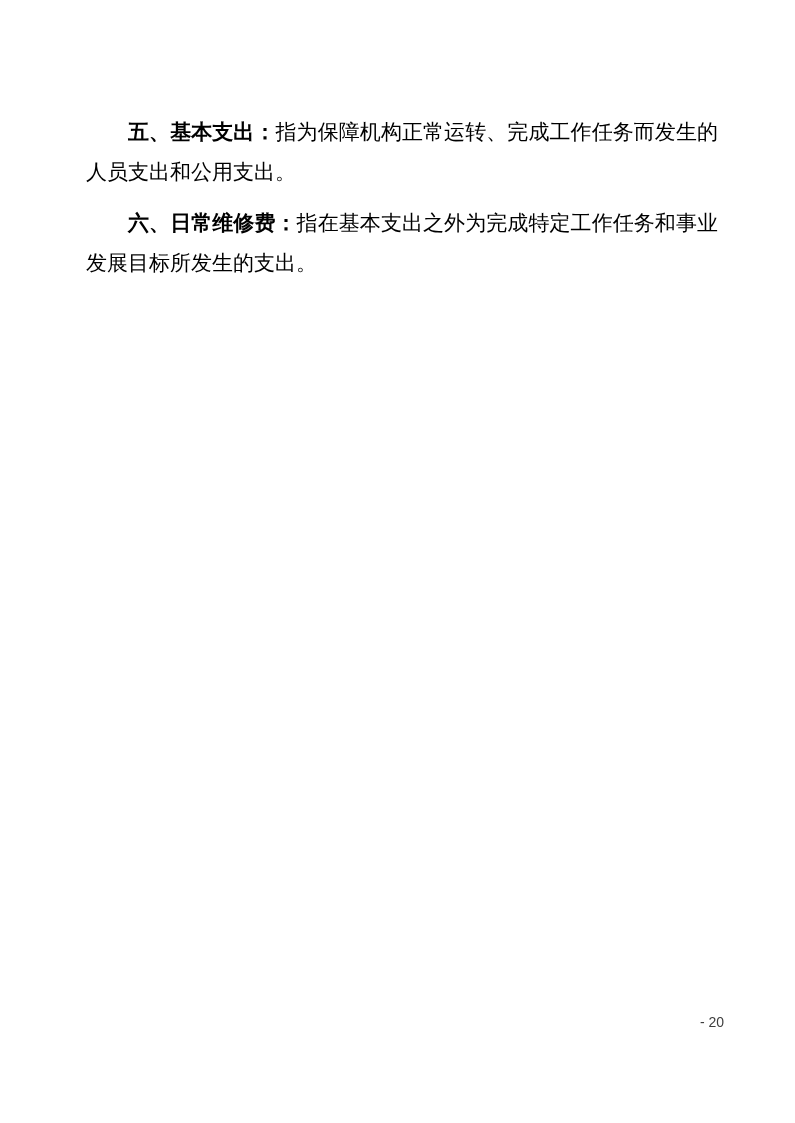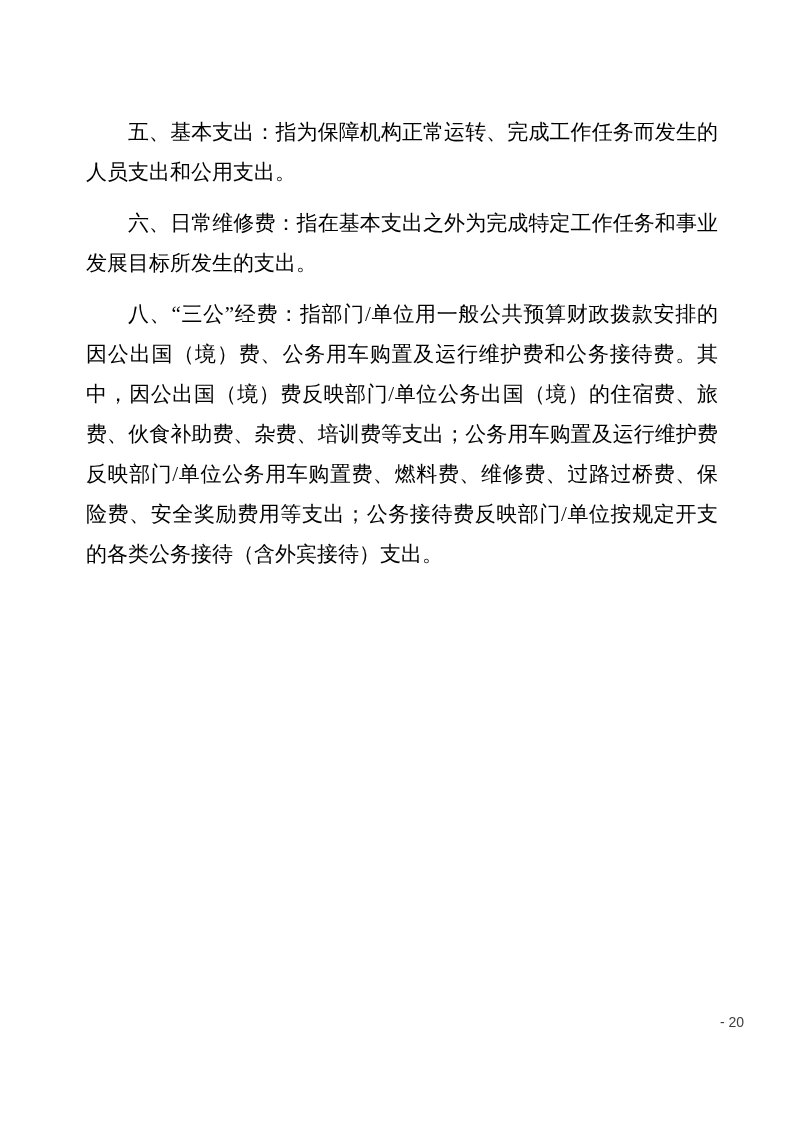--- a/index.html
+++ b/index.html
@@ -25,39 +25,38 @@
   .doc-content p {
     margin: 0 0 11px 0;
     font-size: 21px;
     line-height: 40px;
     text-align: justify;
     text-justify: inter-character;
     text-indent: 42px;
     word-break: break-all;
   }
   .para-head {
-    font-weight: 400;
+    font-weight: 700;
   }
   .para-body {
     font-weight: 400;
   }
   .page-number {
     position: absolute;
-    left: 720px;
+    left: 700px;
     top: 1013px;
     font-family: "Liberation Sans", sans-serif;
     font-size: 14px;
     line-height: 18px;
     color: #3d3d3d;
     white-space: pre;
   }
 </style>
 </head>
 <body>
 
 <div class="page">
   <div class="doc-content">
     <p><span class="para-head">五、基本支出：</span><span class="para-body">指为保障机构正常运转、完成工作任务而发生的人员支出和公用支出。</span></p>
     <p><span class="para-head">六、日常维修费：</span><span class="para-body">指在基本支出之外为完成特定工作任务和事业发展目标所发生的支出。</span></p>
-    <p><span class="para-head">八、“三公”经费：</span><span class="para-body">指部门/单位用一般公共预算财政拨款安排的因公出国（境）费、公务用车购置及运行维护费和公务接待费。其中，因公出国（境）费反映部门/单位公务出国（境）的住宿费、旅费、伙食补助费、杂费、培训费等支出；公务用车购置及运行维护费反映部门/单位公务用车购置费、燃料费、维修费、过路过桥费、保险费、安全奖励费用等支出；公务接待费反映部门/单位按规定开支的各类公务接待（含外宾接待）支出。</span></p>
   </div>
   <div class="page-number">- 20</div>
 </div>
 
 </body></html>

